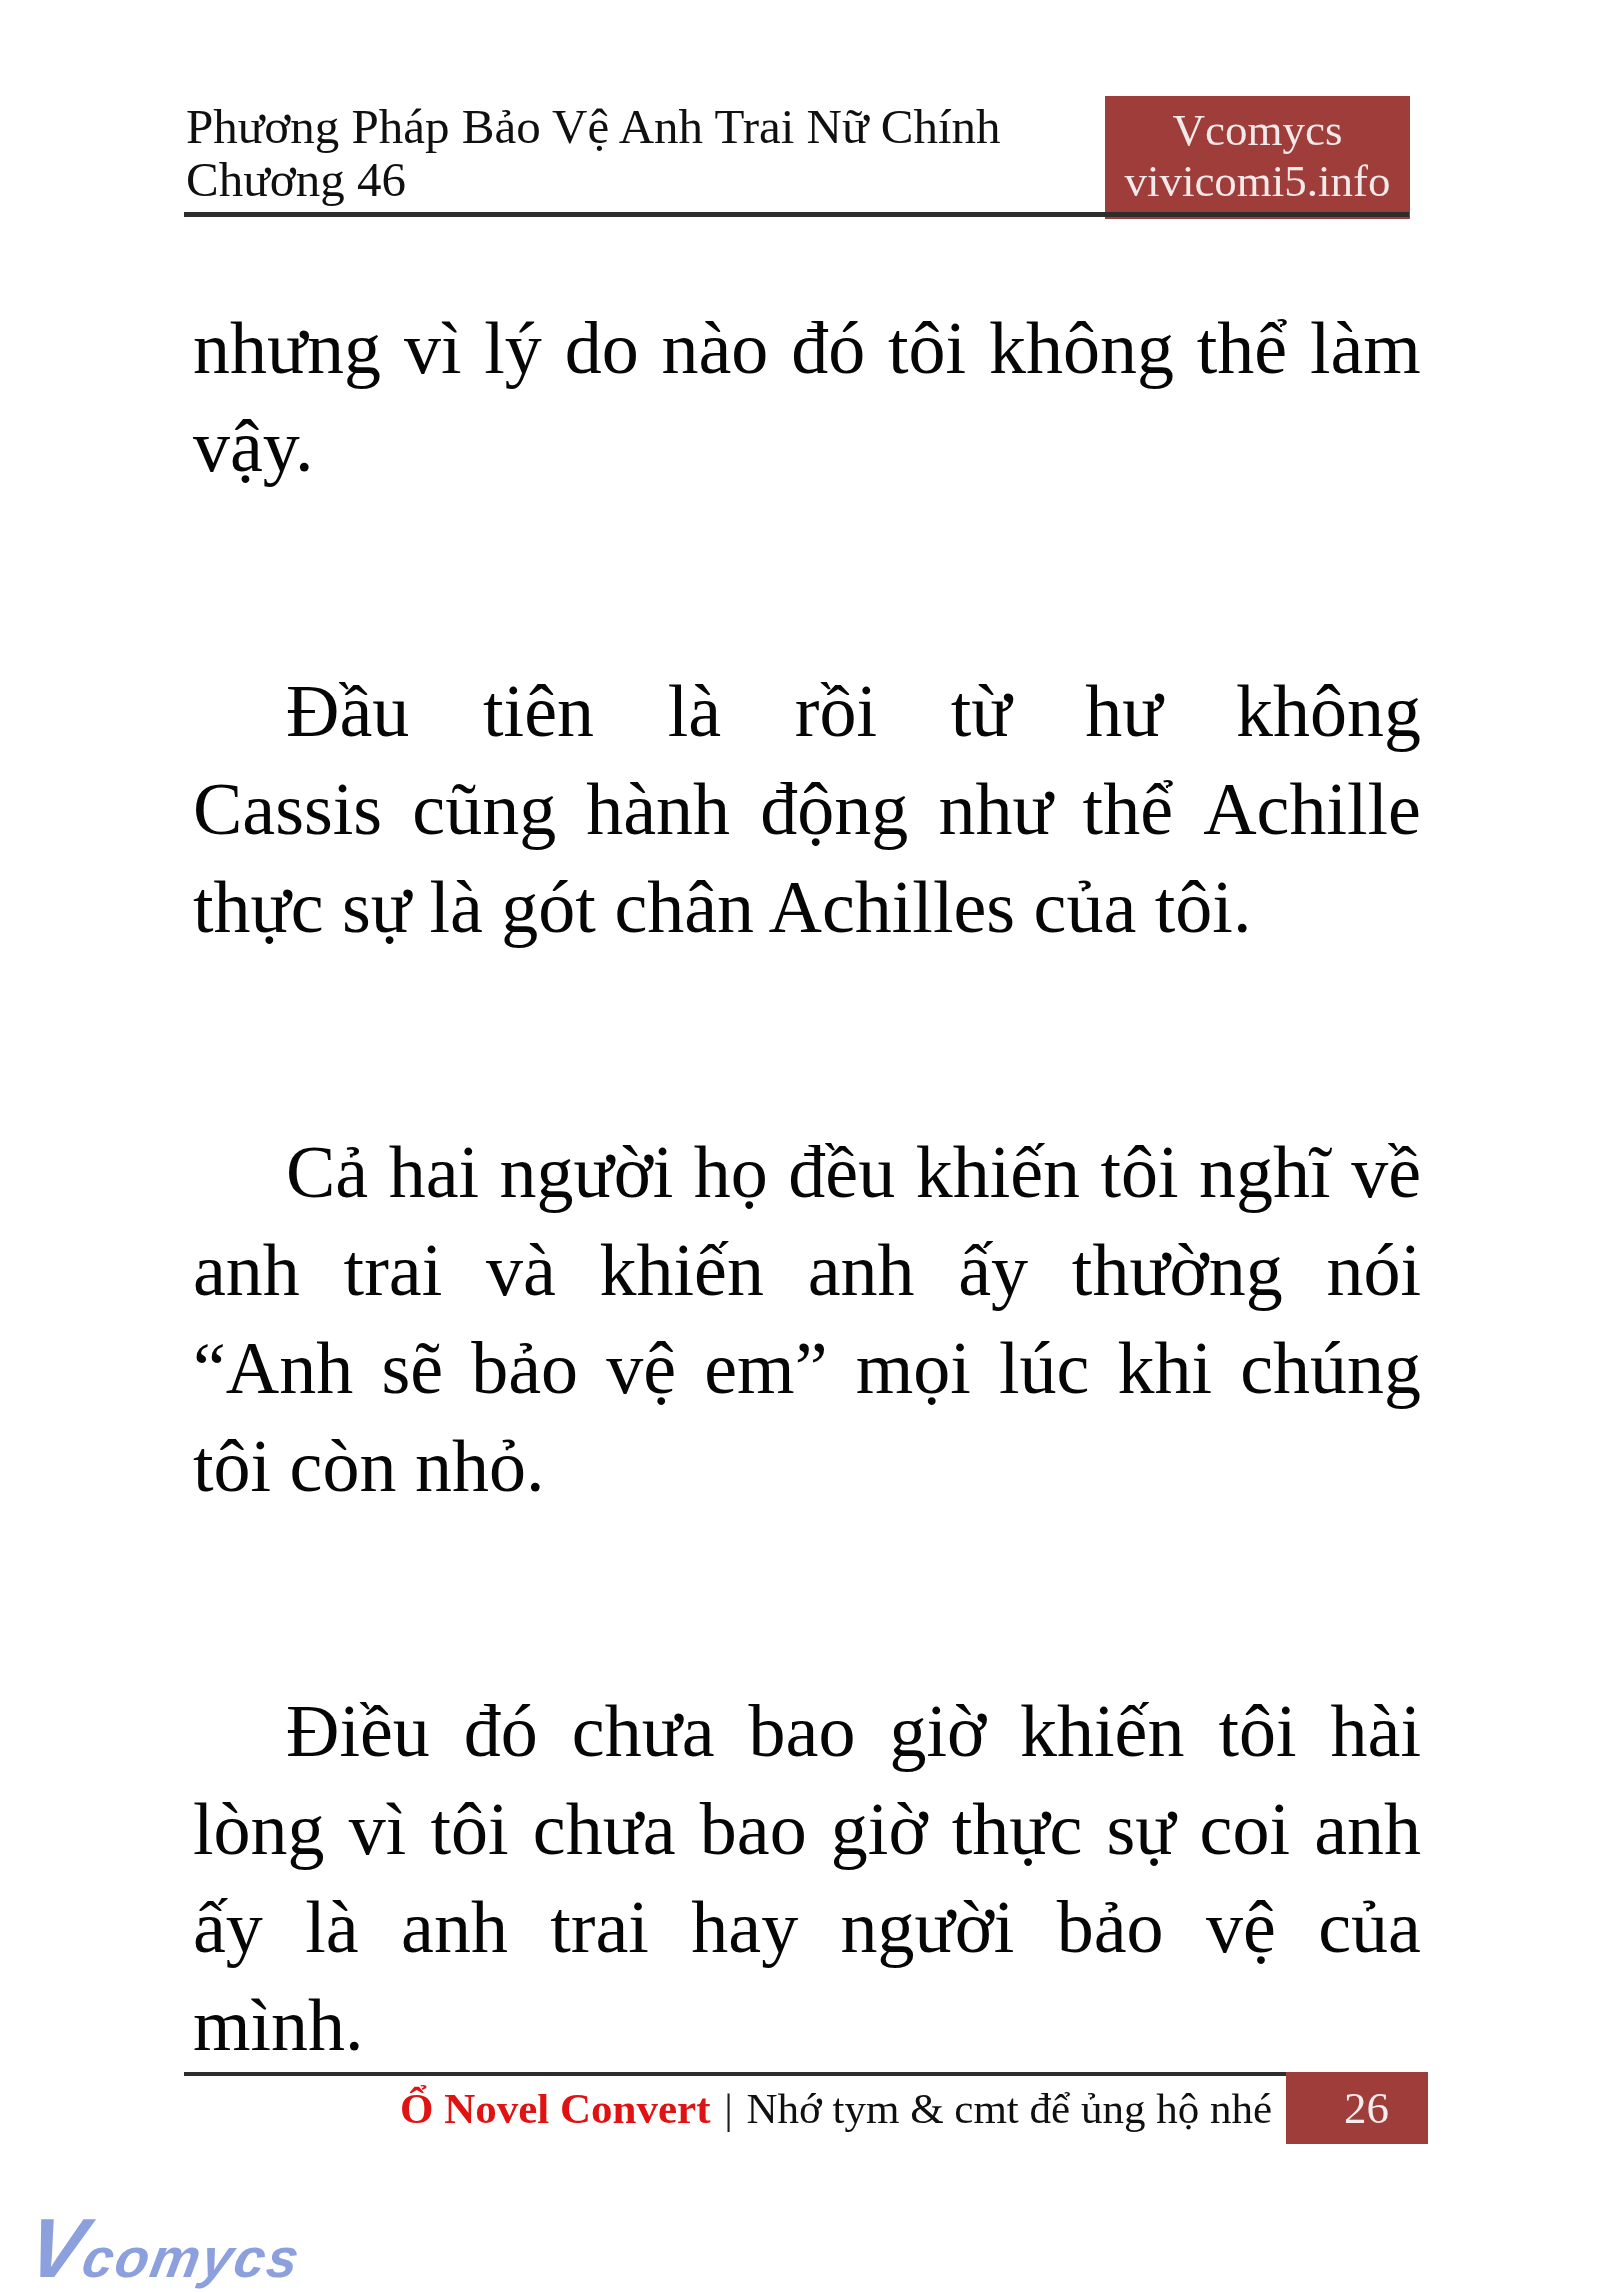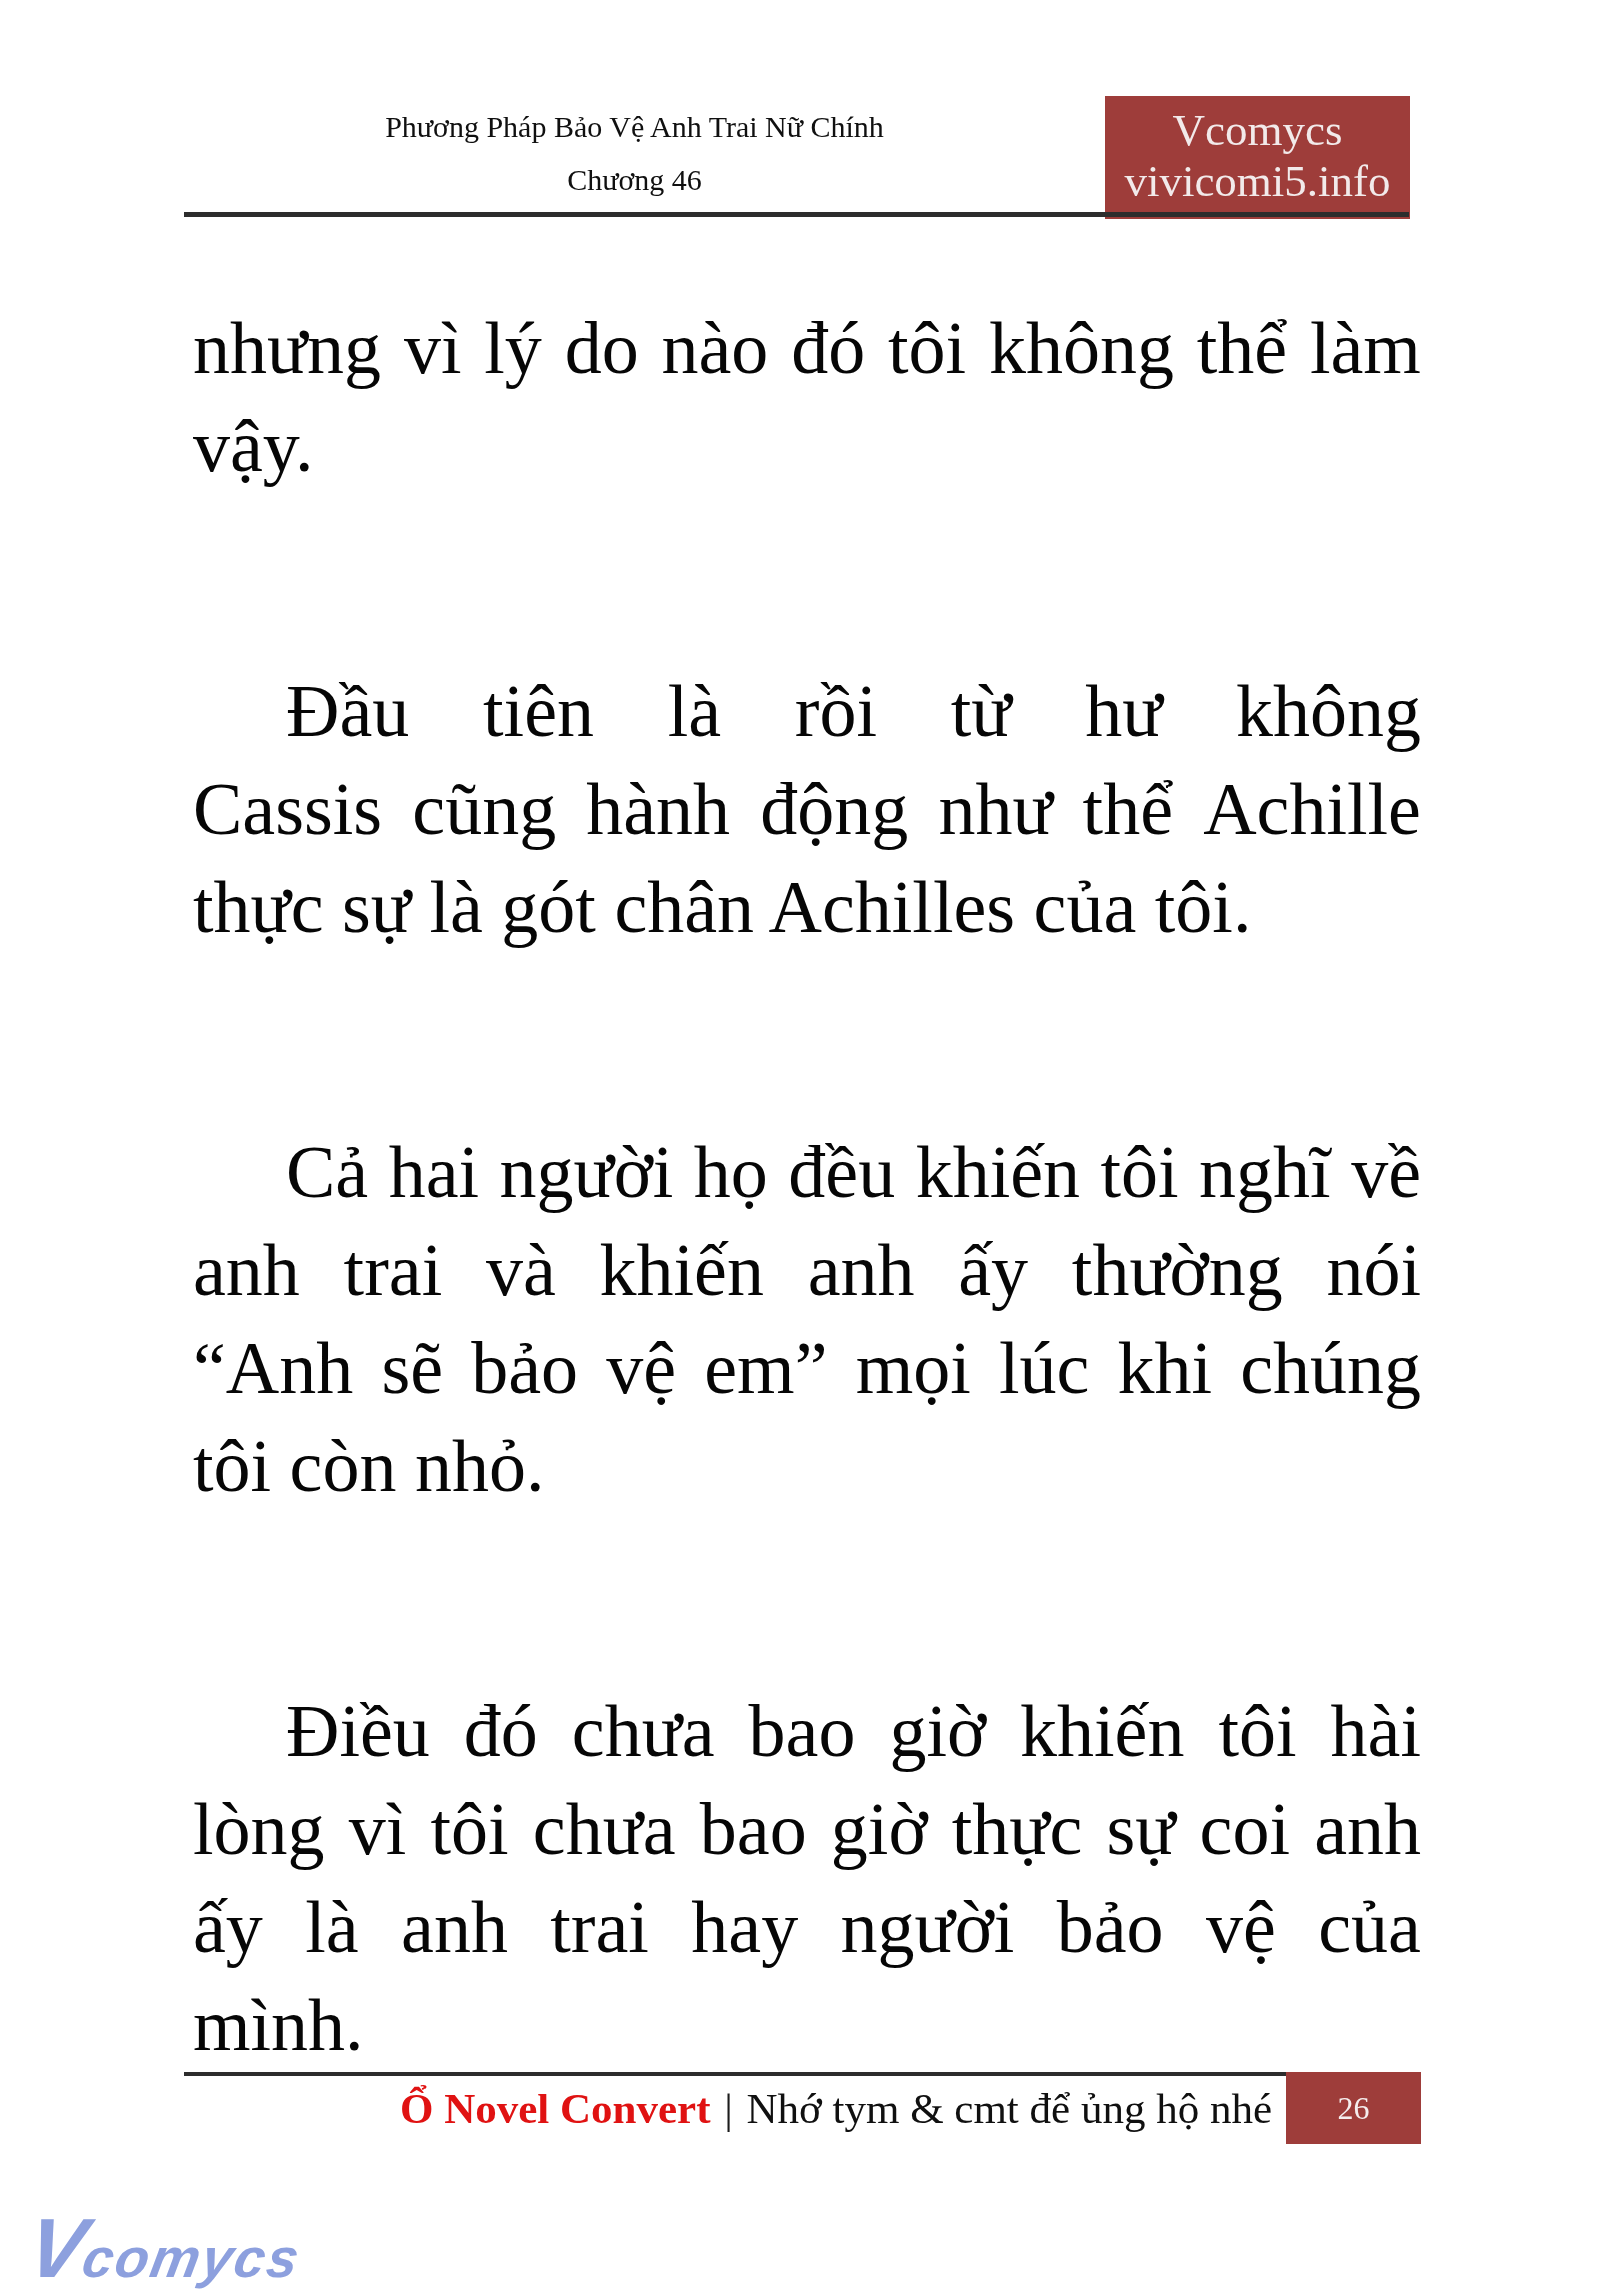--- a/index.html
+++ b/index.html
@@ -8,21 +8,21 @@
     width:1621px;height:2293px;
     background:#ffffff;
     overflow:hidden;
     font-family:"Liberation Serif","DejaVu Serif",serif;
     color:#0a0a0a;
   }
 
   
   .header-titles{
     position:absolute;top:100px;left:186px;width:897px;
-    text-align:center;font-size:30px;line-height:53px;color:#101010;
+    text-align:left;font-size:49px;line-height:53px;color:#101010;
   }
   .brand-box{
     position:absolute;left:1105px;top:96px;width:305px;height:123px;
     background:#9e3d3a;color:#f2eaea;text-align:center;
     font-size:45px;line-height:51px;padding-top:8.8px;box-sizing:border-box;
   }
   .header-rule{
     position:absolute;left:184px;top:212px;width:1225px;height:4.9px;
     background:#2d2d2d;
   }
@@ -42,24 +42,25 @@
     position:absolute;left:184px;top:2072px;width:1102px;height:3.9px;
     background:#2d2d2d;
   }
   .footer-text{
     position:absolute;left:184px;top:2080px;width:1088px;
     text-align:right;font-size:43px;line-height:57px;color:#101010;
   }
   .footer-brand{color:#e01212;font-weight:bold;}
   .footer-sep{margin:0 13.7px;color:#1c1c1c;font-weight:normal;}
   .page-number-box{
-    position:absolute;left:1286px;top:2072px;width:135px;height:72px;
+    position:absolute;left:1286px;top:2072px;width:123px;height:72px;
     background:#9e3d3a;color:#f5eded;
     display:flex;align-items:center;justify-content:center;
-    font-size:32px;
+    font-size:45px;
+    padding-left:19px;
   }
 
   
   .watermark{
     position:absolute;left:29px;top:2207px;height:82px;
     font-family:"Liberation Sans","DejaVu Sans",sans-serif;
     font-style:italic;font-weight:bold;
     color:#8da0de;
     transform:skewX(-10deg);
     white-space:nowrap;

